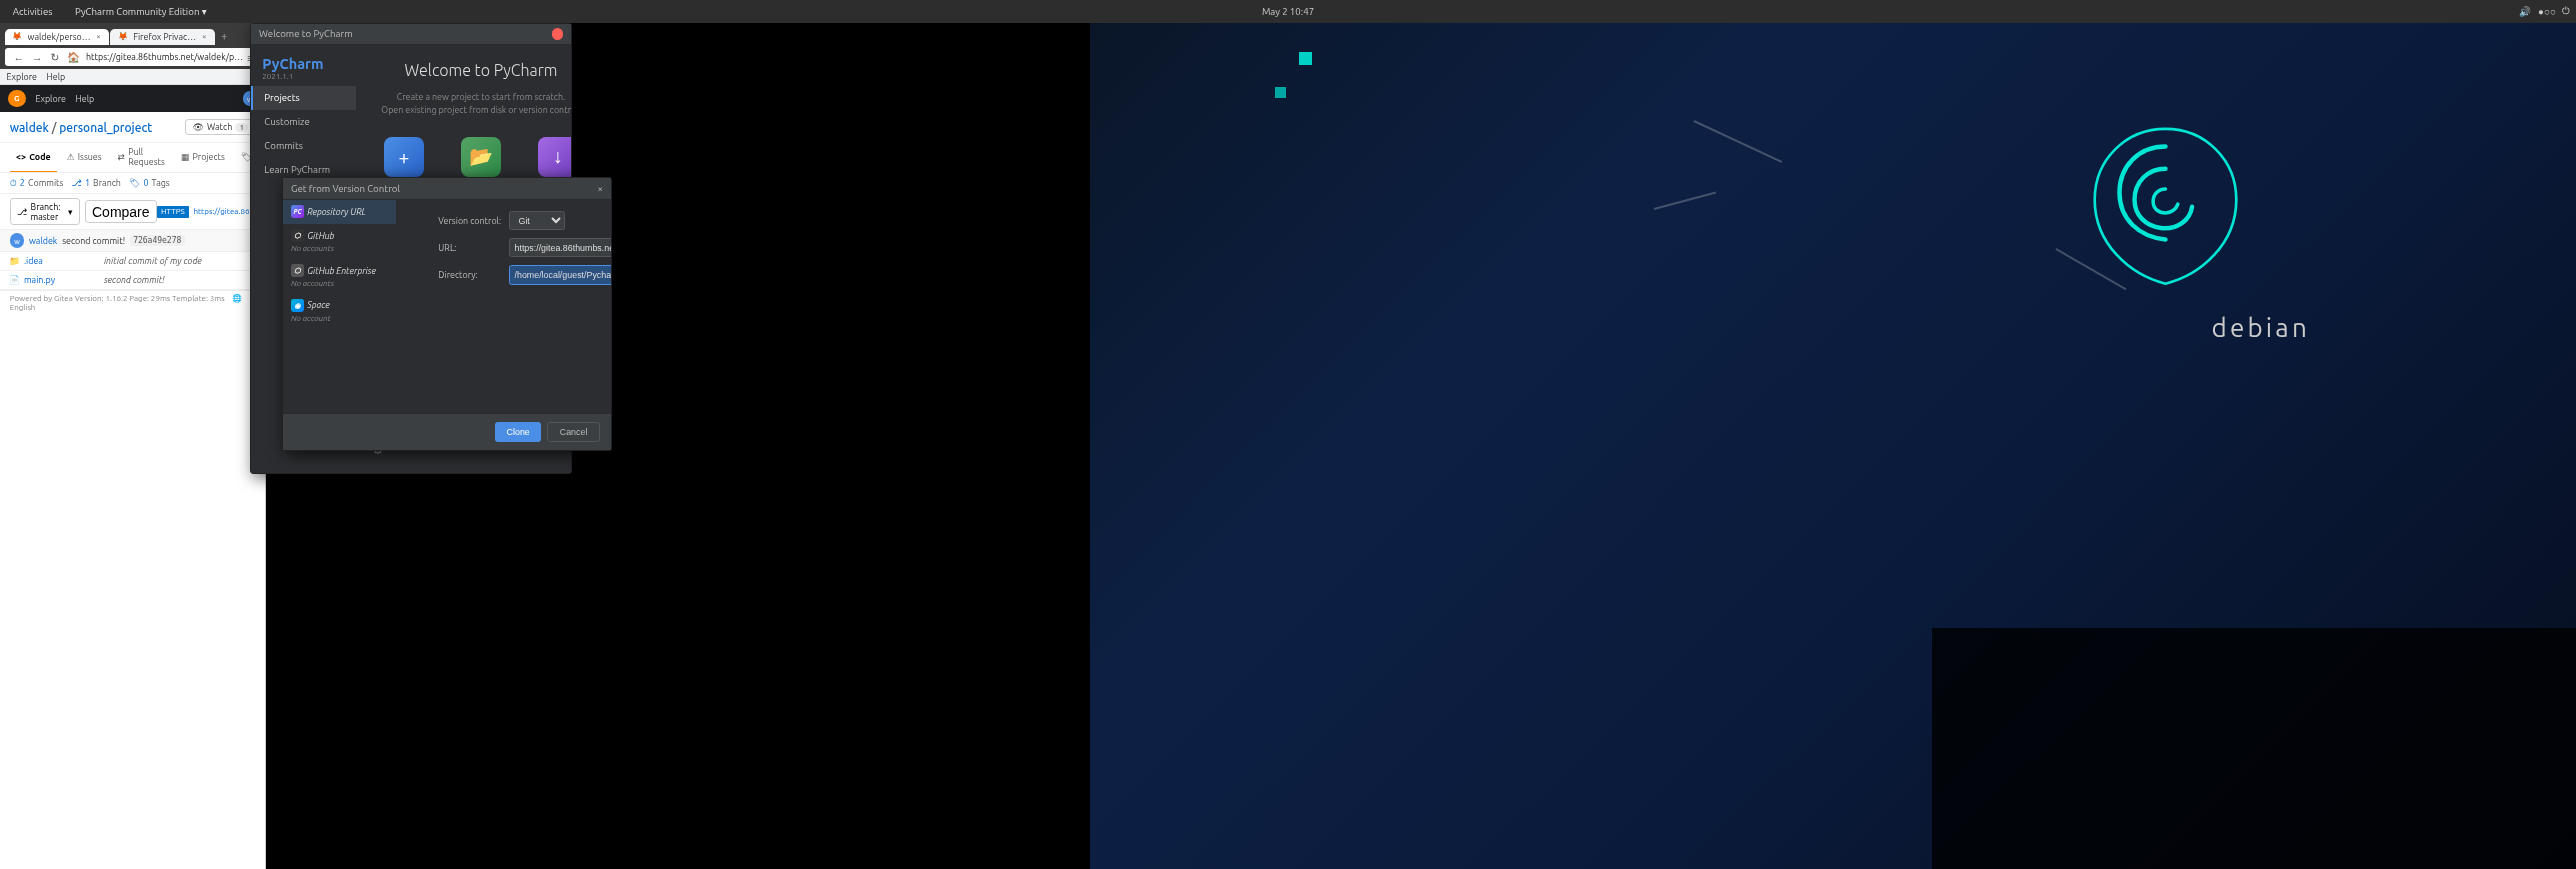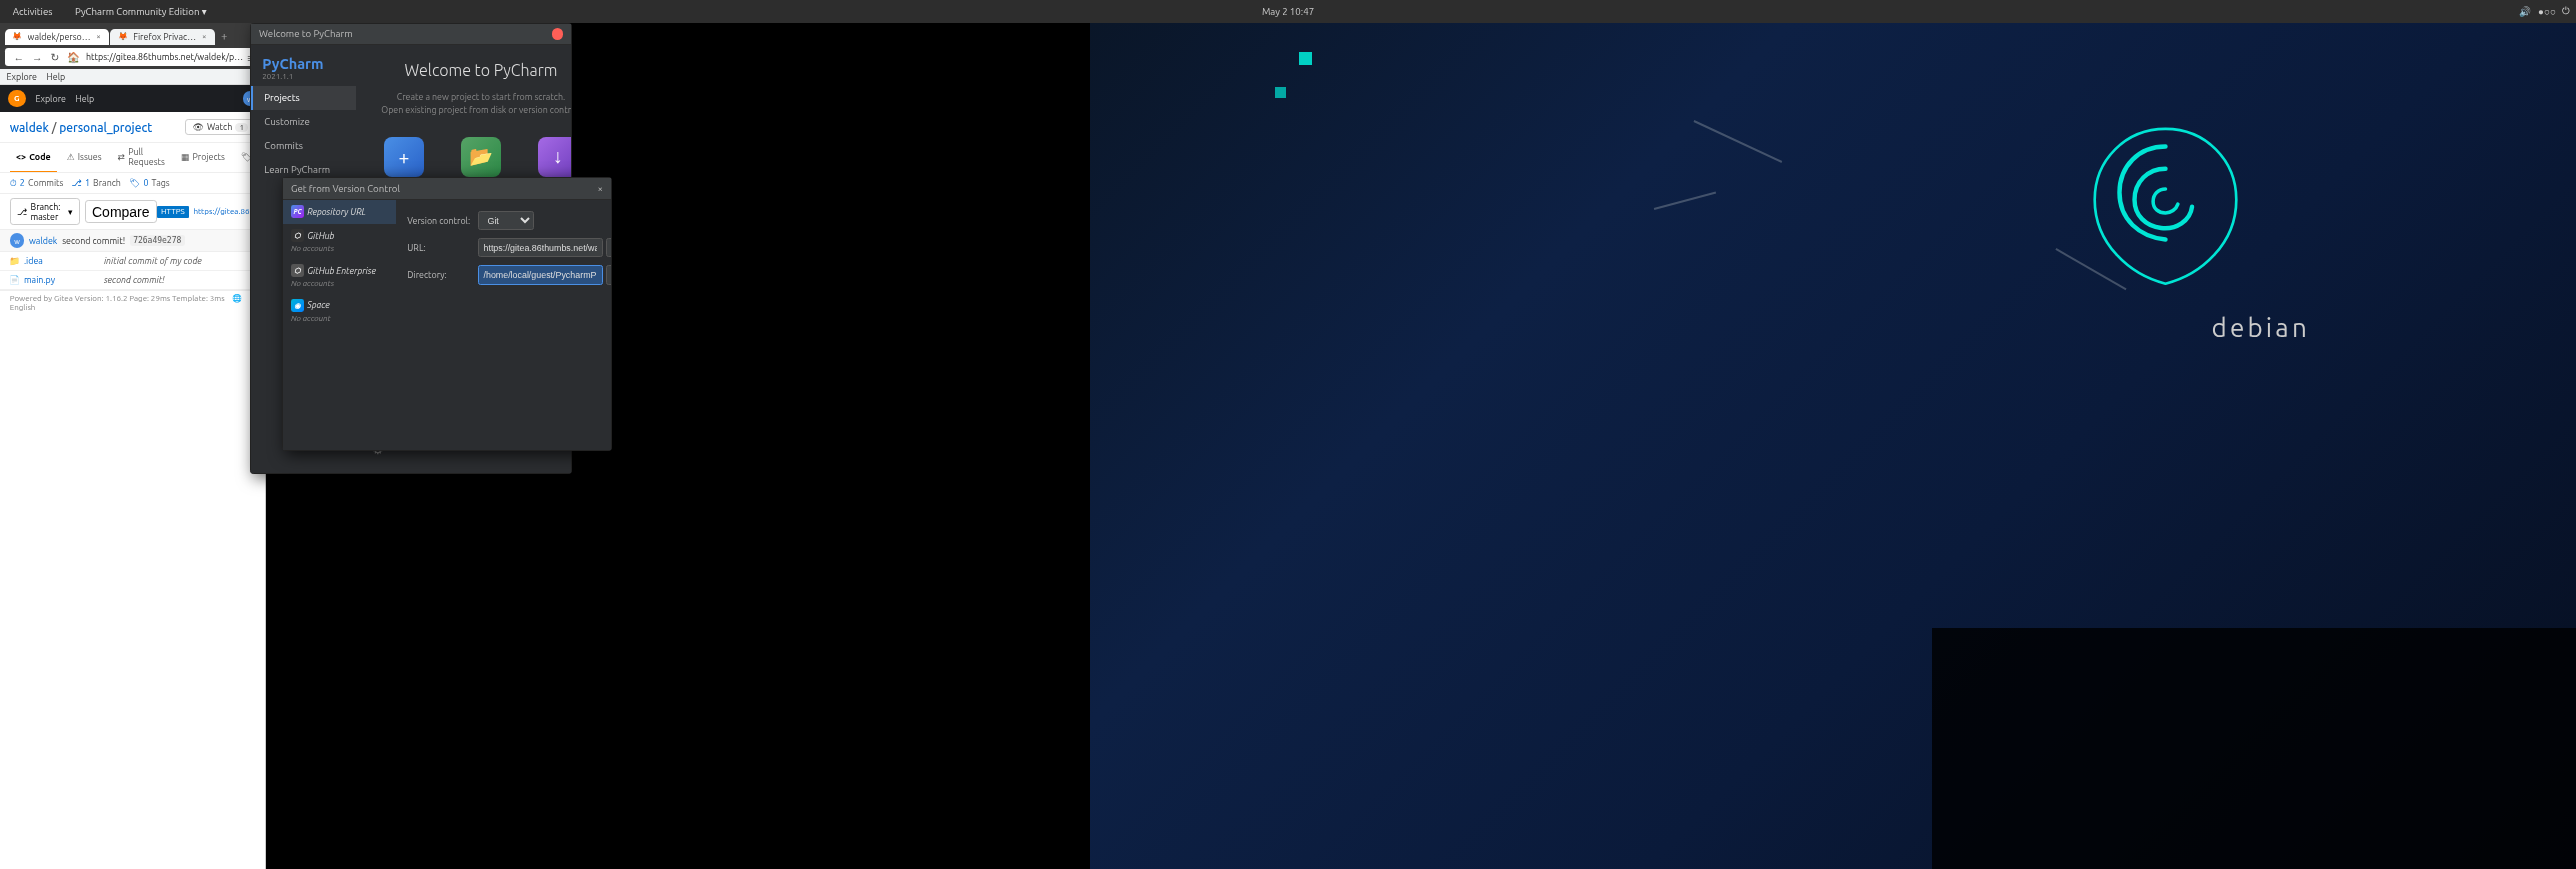--- a/index.html
+++ b/index.html
@@ -482,20 +482,21 @@
     .dialog-field {
       display: flex;
       align-items: center;
       gap: 6.4px;
     }
     .dialog-label {
       width: 64px;
       font-size: 8.9px;
       color: #bbb;
       flex-shrink: 0;
+      margin-left: 31px;
     }
     .dialog-select {
       height: 19.3px;
       background: #3c3f41;
       border: 0.8px solid #555;
       border-radius: 2.4px;
       color: #ddd;
       font-size: 8.9px;
       padding: 1.6px 4.8px;
       width: 56px;
@@ -834,14 +835,18 @@
       <div class="dialog-field">
         <span class="dialog-label">Directory:</span>
         <div class="dialog-input-row" style="flex:1;">
           <input class="dialog-input dir-input" type="text" style="flex: 1 1 0%;" value="/home/local/guest/PycharmProjects/git_integration">
           <span class="dialog-dropdown-btn">▾</span>
         </div>
       </div>
     </div>
   </div>
 
+  <div class="dialog-footer">
+    <button class="btn-primary">Clone</button>
+    <button class="btn-secondary">Cancel</button>
+  </div>
 </div>
 
 
 </body></html>

